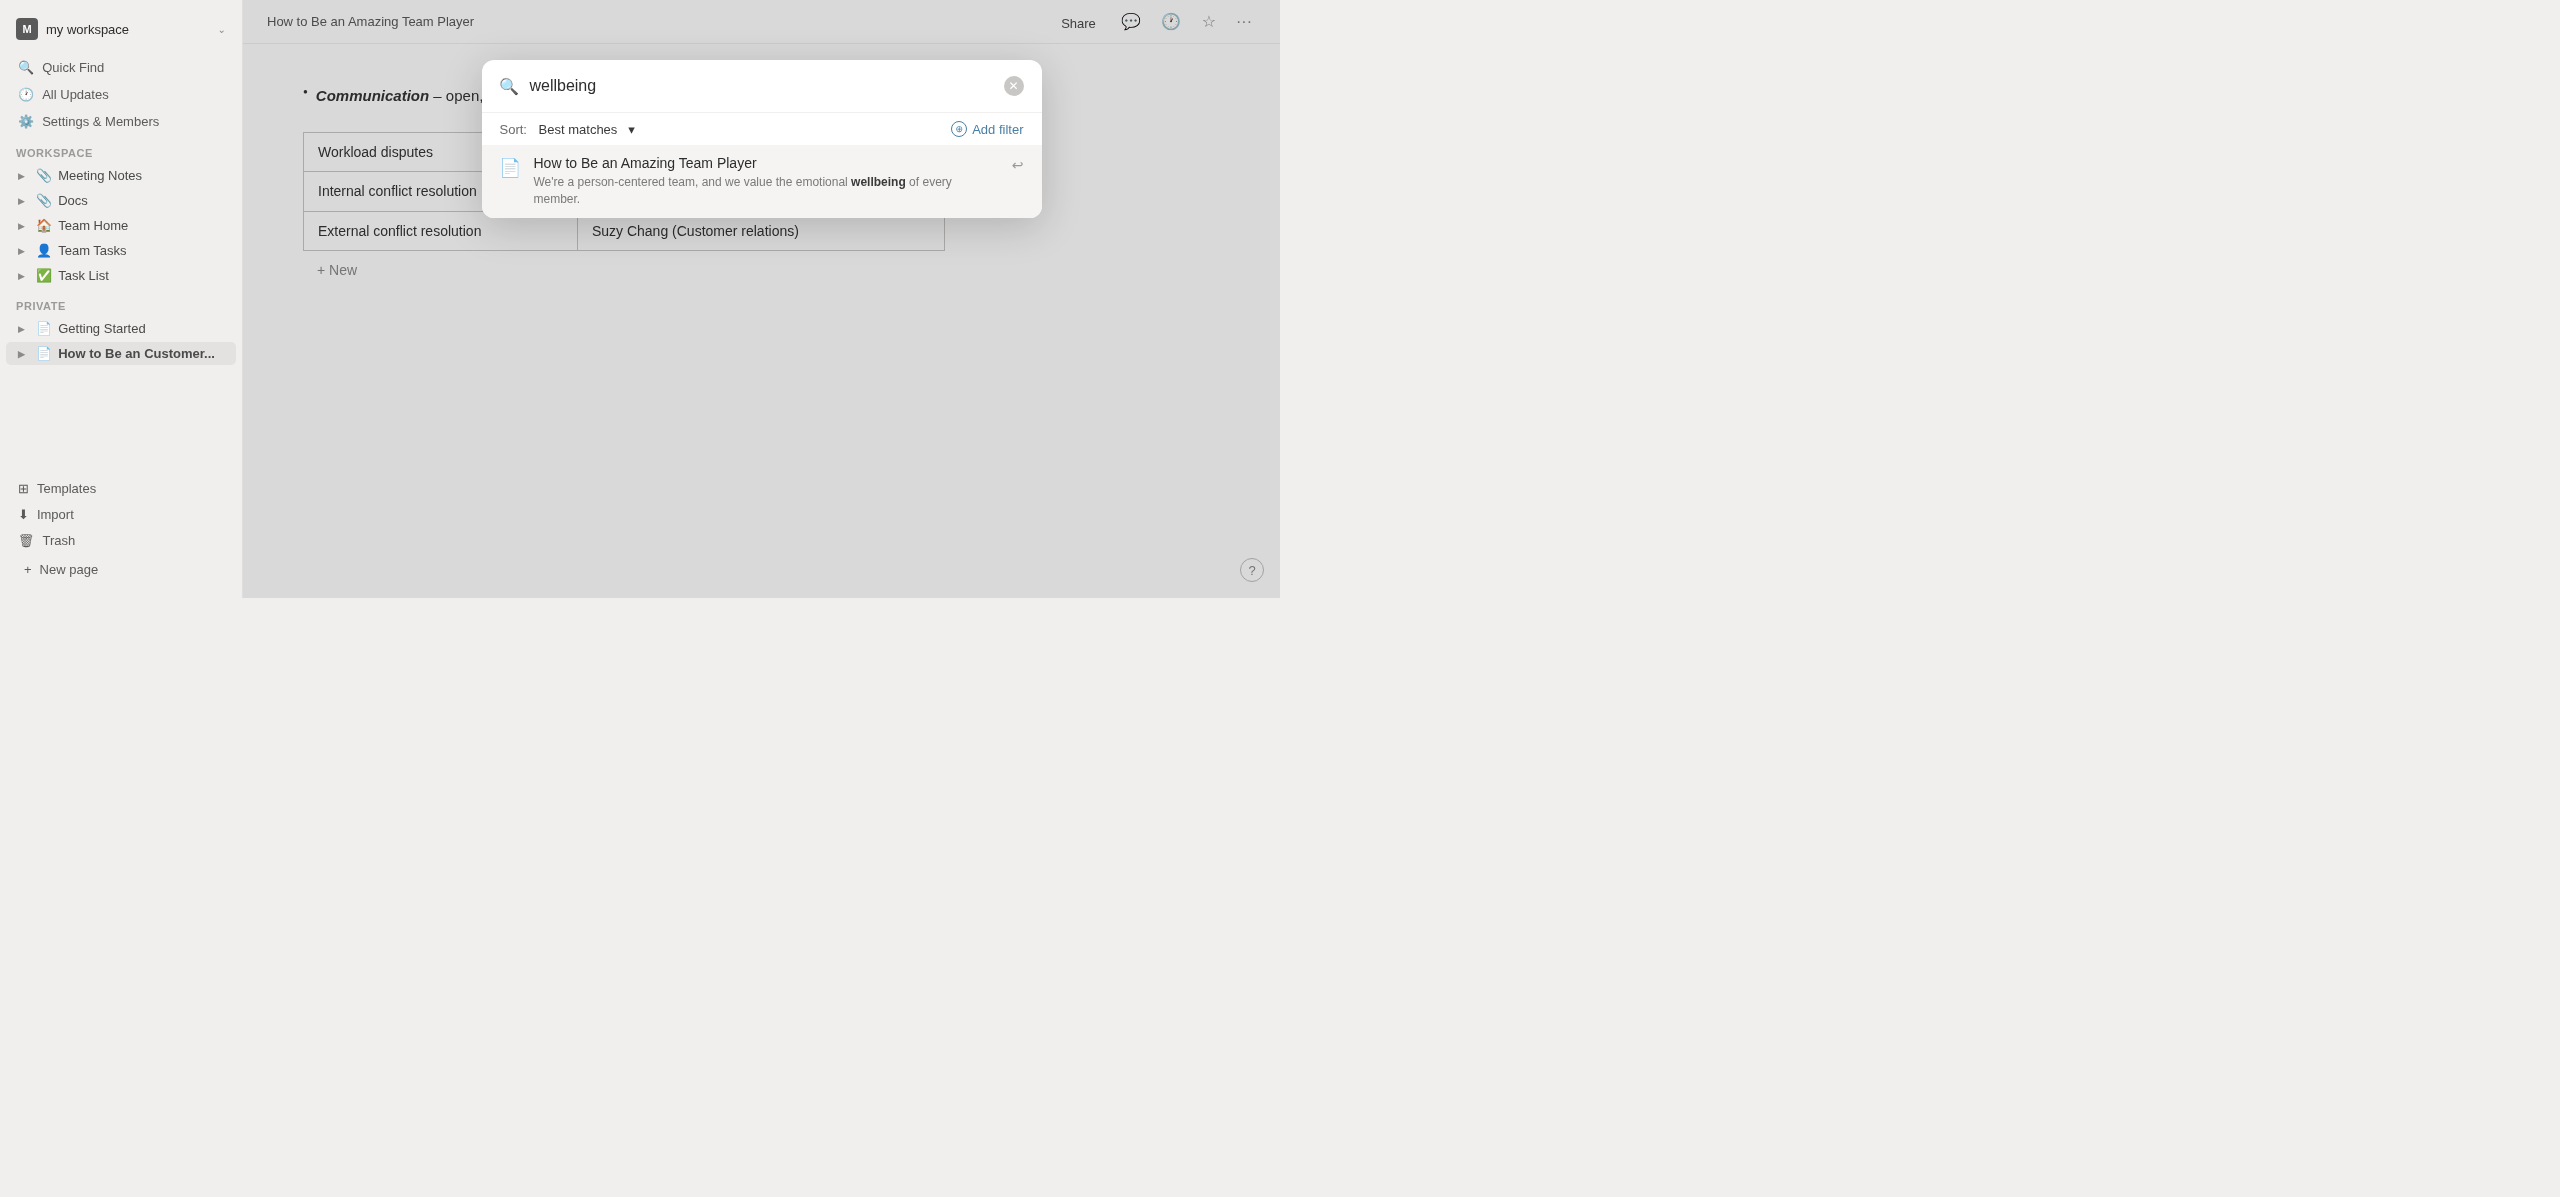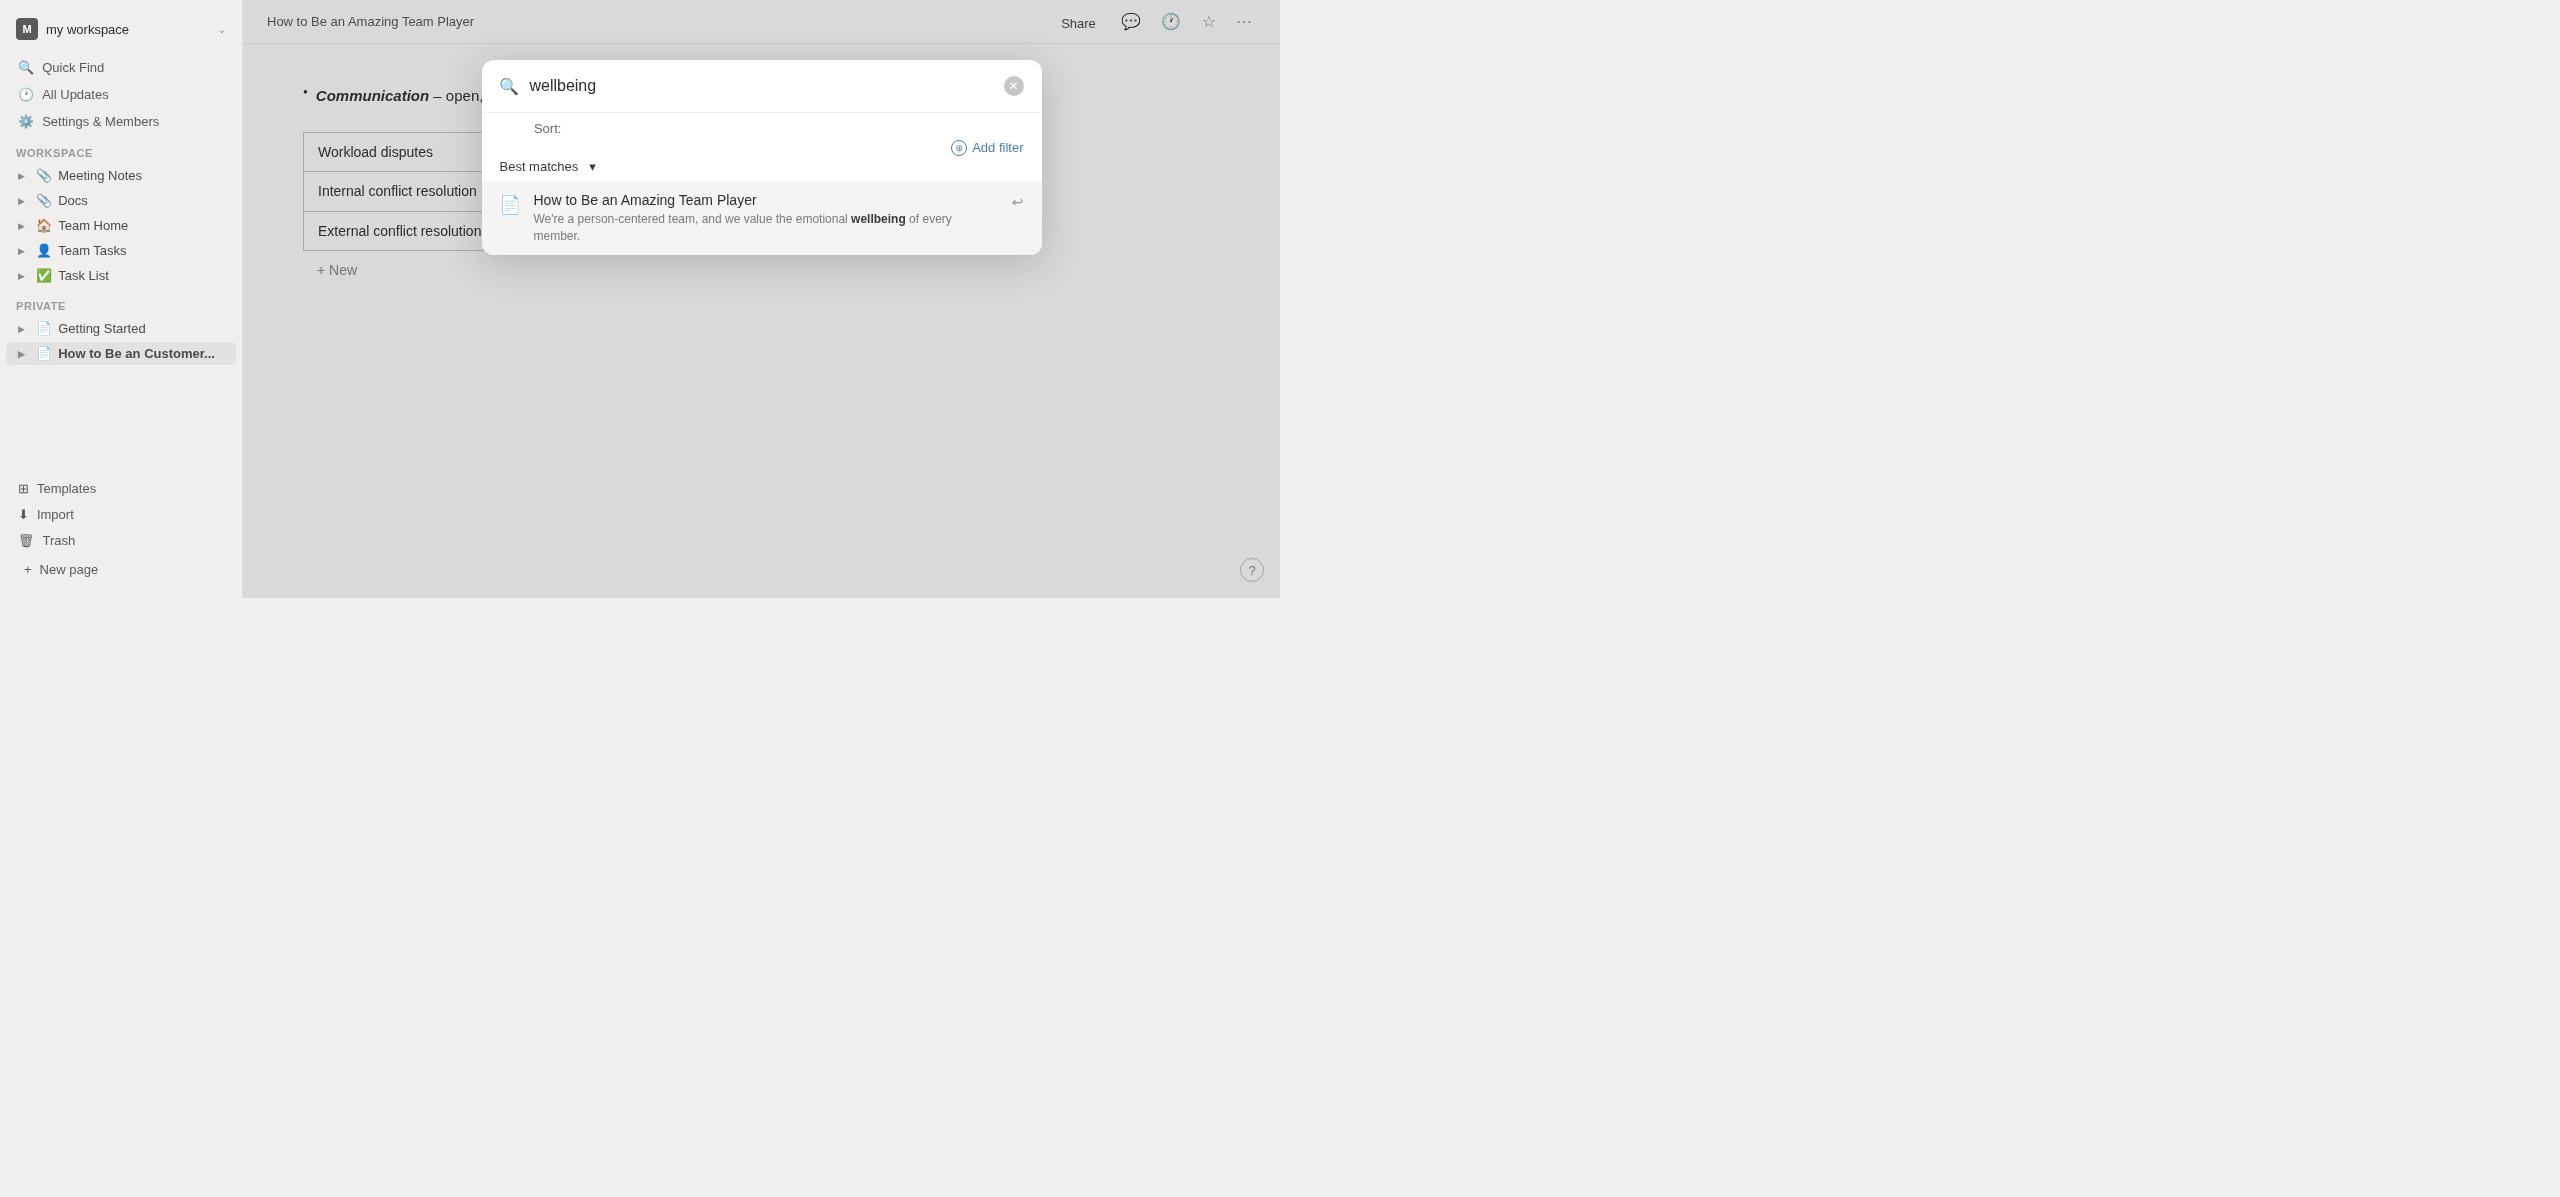--- a/index.html
+++ b/index.html
@@ -285,21 +285,20 @@
       justify-content: space-between;
       padding: 8px 18px;
     }
 
     .sort-label {
       font-size: 13px;
       color: #6a6a6a;
       display: flex;
       align-items: center;
       gap: 4px;
-      flex-direction: column;
     }
     .sort-value {
       font-size: 13px;
       color: #3a3a3a;
       display: flex;
       align-items: center;
       gap: 11px;
       cursor: pointer;
     }
 

